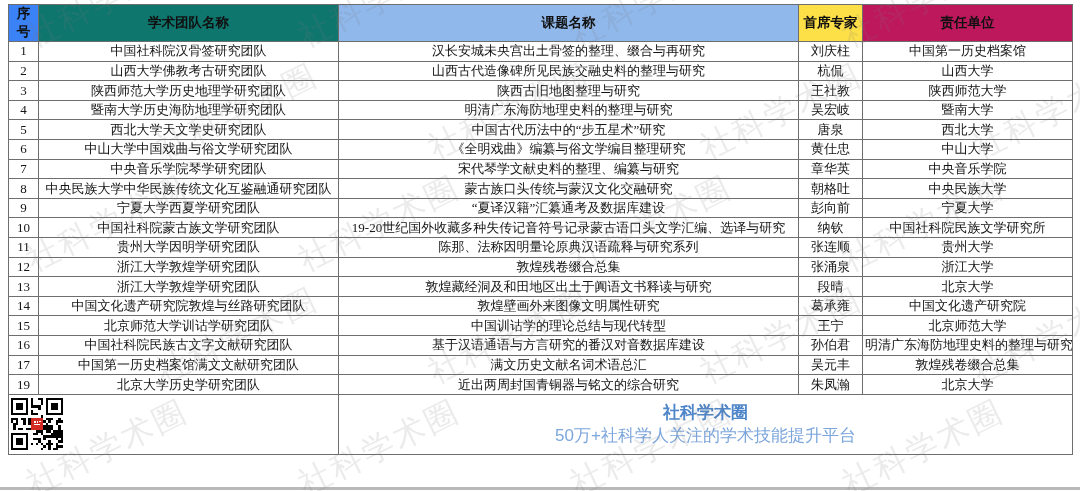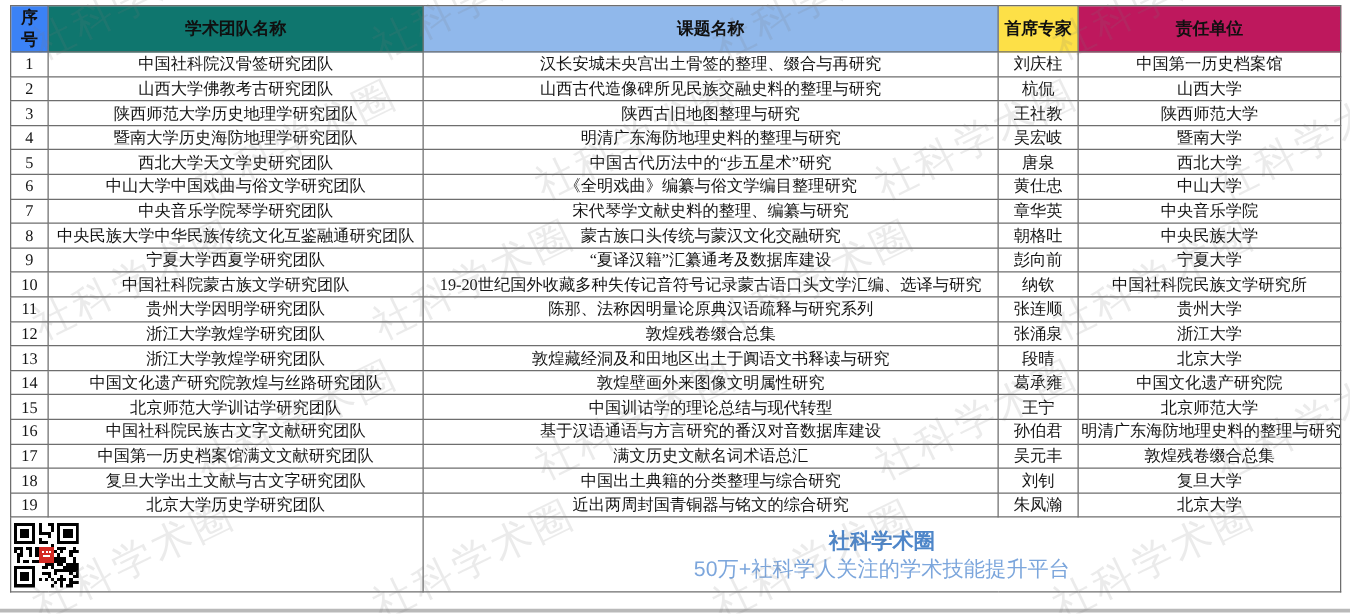--- a/index.html
+++ b/index.html
@@ -186,27 +186,20 @@
           <td>基于汉语通语与方言研究的番汉对音数据库建设</td>
           <td>孙伯君</td>
           <td>明清广东海防地理史料的整理与研究</td>
         </tr>
         <tr>
           <td>17</td>
           <td>中国第一历史档案馆满文文献研究团队</td>
           <td>满文历史文献名词术语总汇</td>
           <td>吴元丰</td>
           <td>敦煌残卷缀合总集</td>
-        </tr>
-        <tr>
-          <td>18</td>
-          <td>复旦大学出土文献与古文字研究团队</td>
-          <td>中国出土典籍的分类整理与综合研究</td>
-          <td>刘钊</td>
-          <td>复旦大学</td>
         </tr>
         <tr>
           <td>19</td>
           <td>北京大学历史学研究团队</td>
           <td>近出两周封国青铜器与铭文的综合研究</td>
           <td>朱凤瀚</td>
           <td>北京大学</td>
         </tr>
       </tbody>
     <tfoot>

